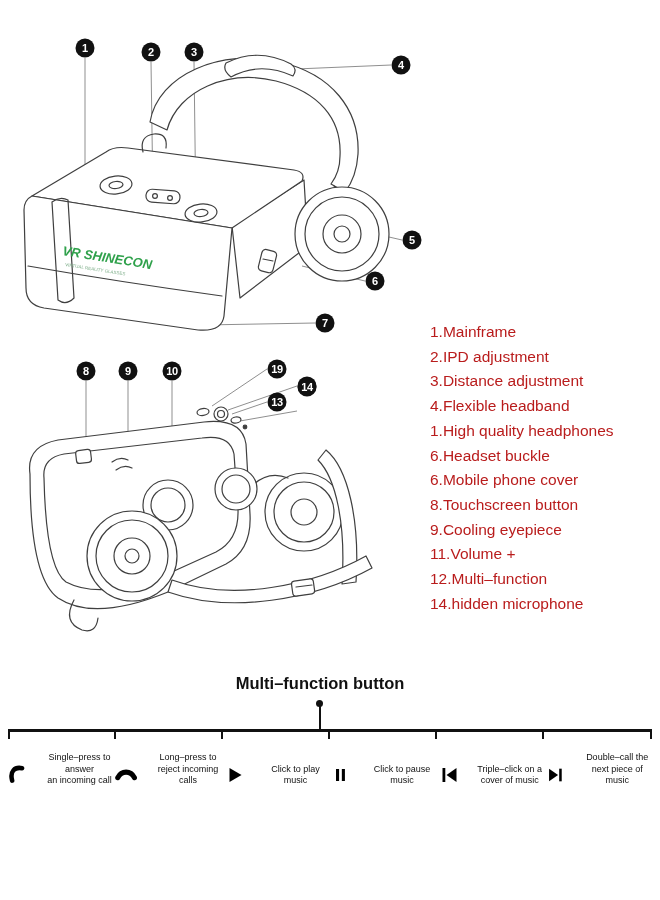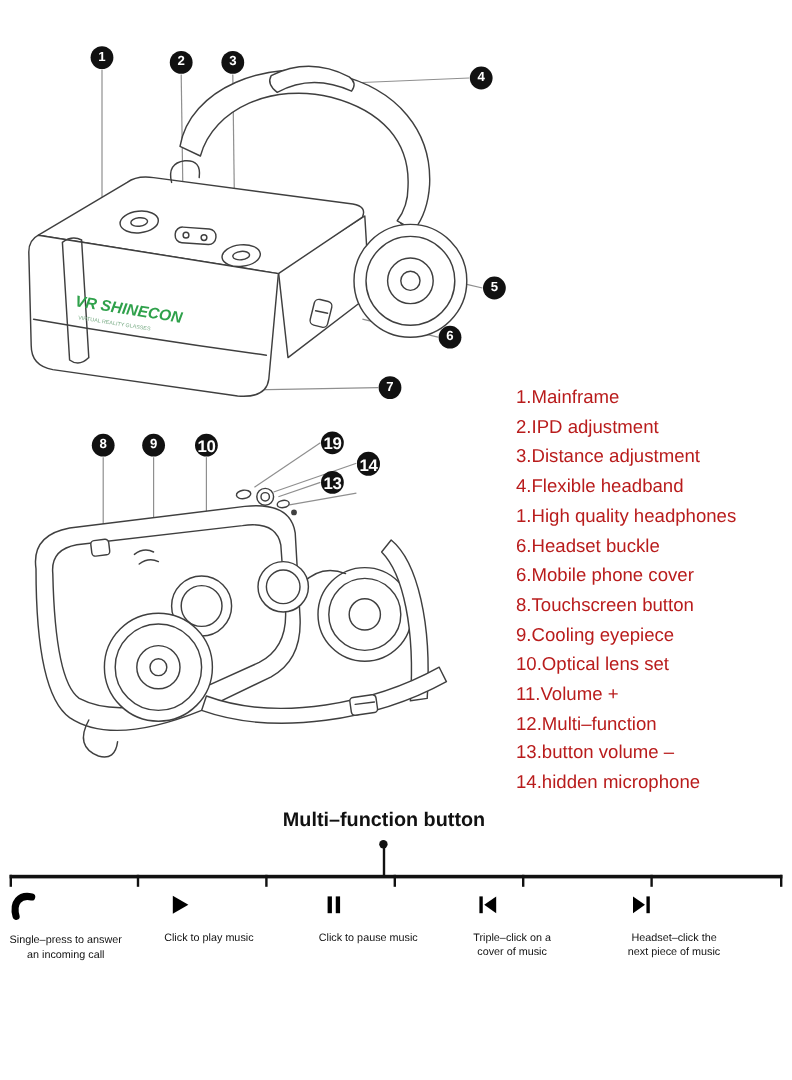--- a/index.html
+++ b/index.html
@@ -2,30 +2,30 @@
 <html><head>
 <meta charset="utf-8">
 <style>
   html,body{margin:0;padding:0;background:#fff;}
   .stage{position:relative;width:660px;height:900px;background:#ffffff;overflow:hidden;
          font-family:"Liberation Sans",sans-serif;color:#1c1c1c;}
   svg.art{position:absolute;left:0;top:0;}
   .badge{position:absolute;width:19px;height:19px;border-radius:50%;background:#111;color:#fff;
          display:flex;align-items:center;justify-content:center;font-size:11px;font-weight:bold;
          transform:translate(-50%,-50%);line-height:1;}
-  .badge.two{font-size:14px;letter-spacing:-0.4px;}
+  .badge.two{font-size:11px;letter-spacing:-0.4px;}
   .parts-list{position:absolute;left:430px;top:320px;font-size:15.5px;line-height:24.7px;color:#b91c1c;}
   .mf-title{position:absolute;left:0;top:674px;width:640px;text-align:center;
             font-size:16.5px;font-weight:600;color:#111;}
   .pin-dot{position:absolute;width:7px;height:7px;border-radius:50%;background:#111;}
   .pin-line{position:absolute;width:2px;background:#111;}
   .bar{position:absolute;left:8px;top:729px;width:644px;height:3px;background:#111;}
   .tick{position:absolute;top:729px;width:2px;height:10px;background:#111;}
   .instructions{position:absolute;left:8px;top:742px;width:644px;display:flex;}
-  .col{flex:1;display:flex;flex-direction:column;align-items:flex-start;}
+  .col{flex:1;display:flex;flex-direction:row;align-items:flex-end;gap:16px;}
   .col svg{display:block;}
   .cap{margin-top:10px;font-size:9px;line-height:11.5px;text-align:center;color:#111;}
 </style>
 </head>
 <body>
 
 <div class="stage">
 
   <svg class="art" width="660" height="900" viewBox="0 0 660 900">
 
@@ -121,24 +121,22 @@
   <div class="parts-list">
     <div>1.Mainframe</div>
     <div>2.IPD adjustment</div>
     <div>3.Distance adjustment</div>
     <div>4.Flexible headband</div>
     <div>1.High quality headphones</div>
     <div>6.Headset buckle</div>
     <div>6.Mobile phone cover</div>
     <div>8.Touchscreen button</div>
     <div>9.Cooling eyepiece</div>
-    <div>10.Optical lens set</div>
     <div>11.Volume +</div>
     <div>12.Multi–function</div>
-    <div>13.button volume –</div>
     <div>14.hidden microphone</div>
   </div>
 
   <div class="mf-title">Multi–function button</div>
   <div class="pin-dot" style="left:316px;top:700px"></div>
   <div class="pin-line" style="left:318.5px;top:705px;height:25px"></div>
 
   <div class="bar"></div>
   <div class="tick" style="left:8px"></div>
   <div class="tick" style="left:114px"></div>
@@ -153,20 +151,29 @@
     <div class="col">
       <svg width="26" height="26" viewBox="0 0 24 24">
         <path d="M5,20 C2,9 8,3 17,5" stroke="#000" stroke-width="5.5" fill="none" stroke-linecap="round"></path>
       </svg>
       <div class="cap">
         <div>Single–press to answer</div>
         <div>an incoming call</div>
       </div>
     </div>
 
+    <div class="col">
+      <svg width="26" height="26" viewBox="0 0 24 24">
+        <path d="M3,16 C7,8 17,8 21,16" stroke="#000" stroke-width="5.5" fill="none" stroke-linecap="round"></path>
+      </svg>
+      <div class="cap">
+        <div>Long–press to</div>
+        <div>reject incoming calls</div>
+      </div>
+    </div>
 
     <div class="col">
       <svg width="24" height="24" viewBox="0 0 24 24">
         <path d="M7,4.5 L20,12 L7,19.5 Z" fill="#000"></path>
       </svg>
       <div class="cap">
         <div>Click to play music</div>
         <div></div>
       </div>
     </div>
@@ -192,19 +199,19 @@
         <div>cover of music</div>
       </div>
     </div>
 
     <div class="col">
       <svg width="24" height="24" viewBox="0 0 24 24">
         <path d="M4.5,5 L14.5,12 L4.5,19 Z" fill="#000"></path>
         <rect x="15.7" y="5" width="2.8" height="14" fill="#000"></rect>
       </svg>
       <div class="cap">
-        <div>Headset–click the</div>
+        <div>Double–call the</div>
         <div>next piece of music</div>
       </div>
     </div>
 
   </div>
 </div>
 
 </body></html>

